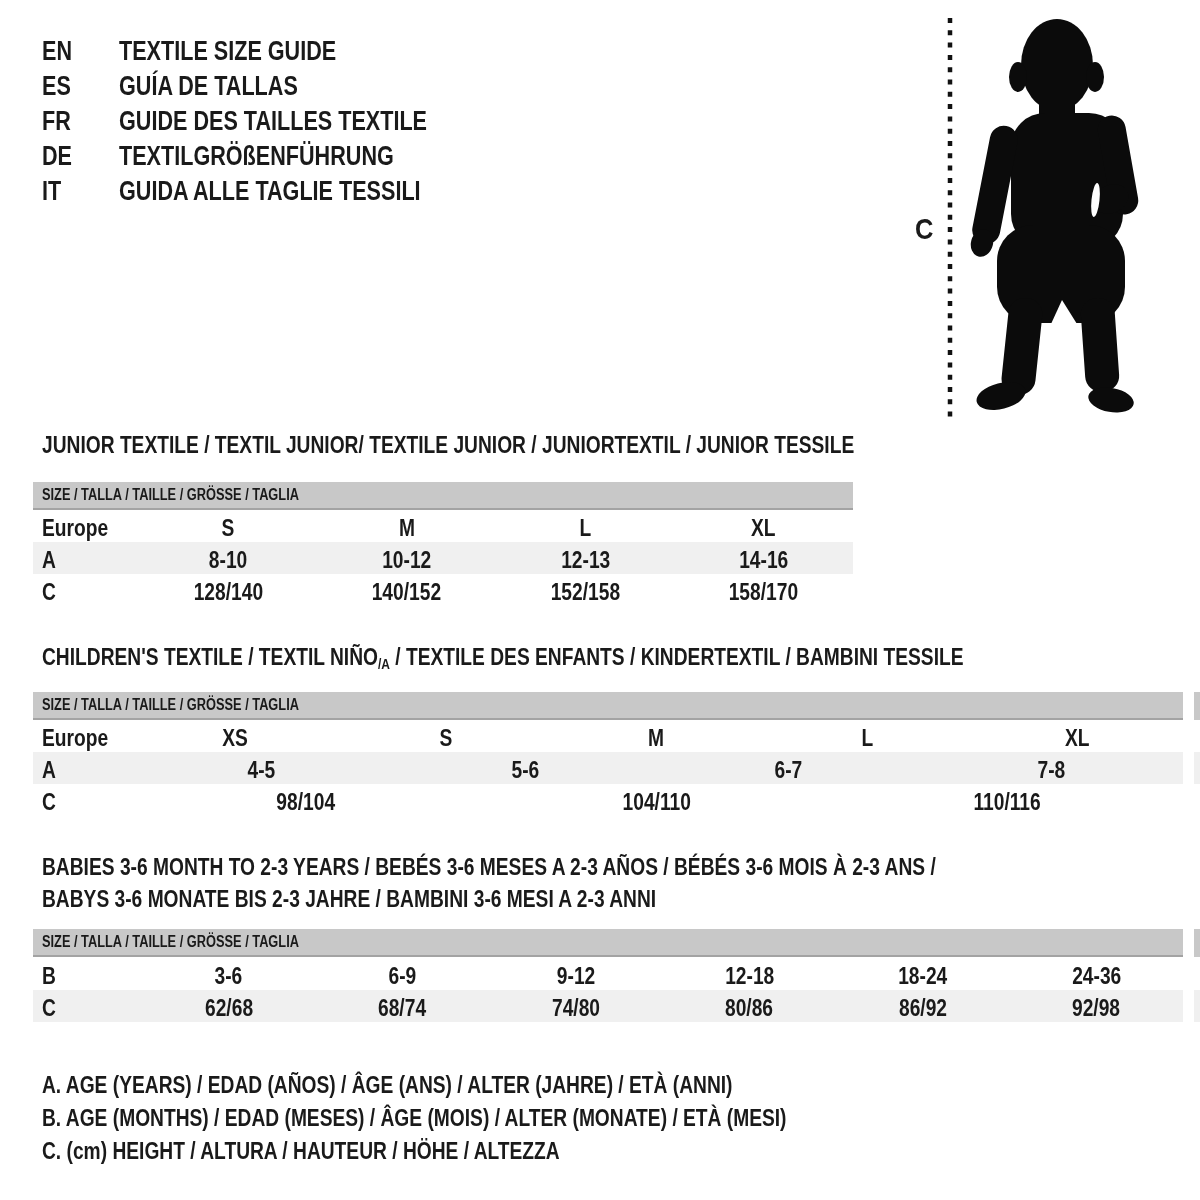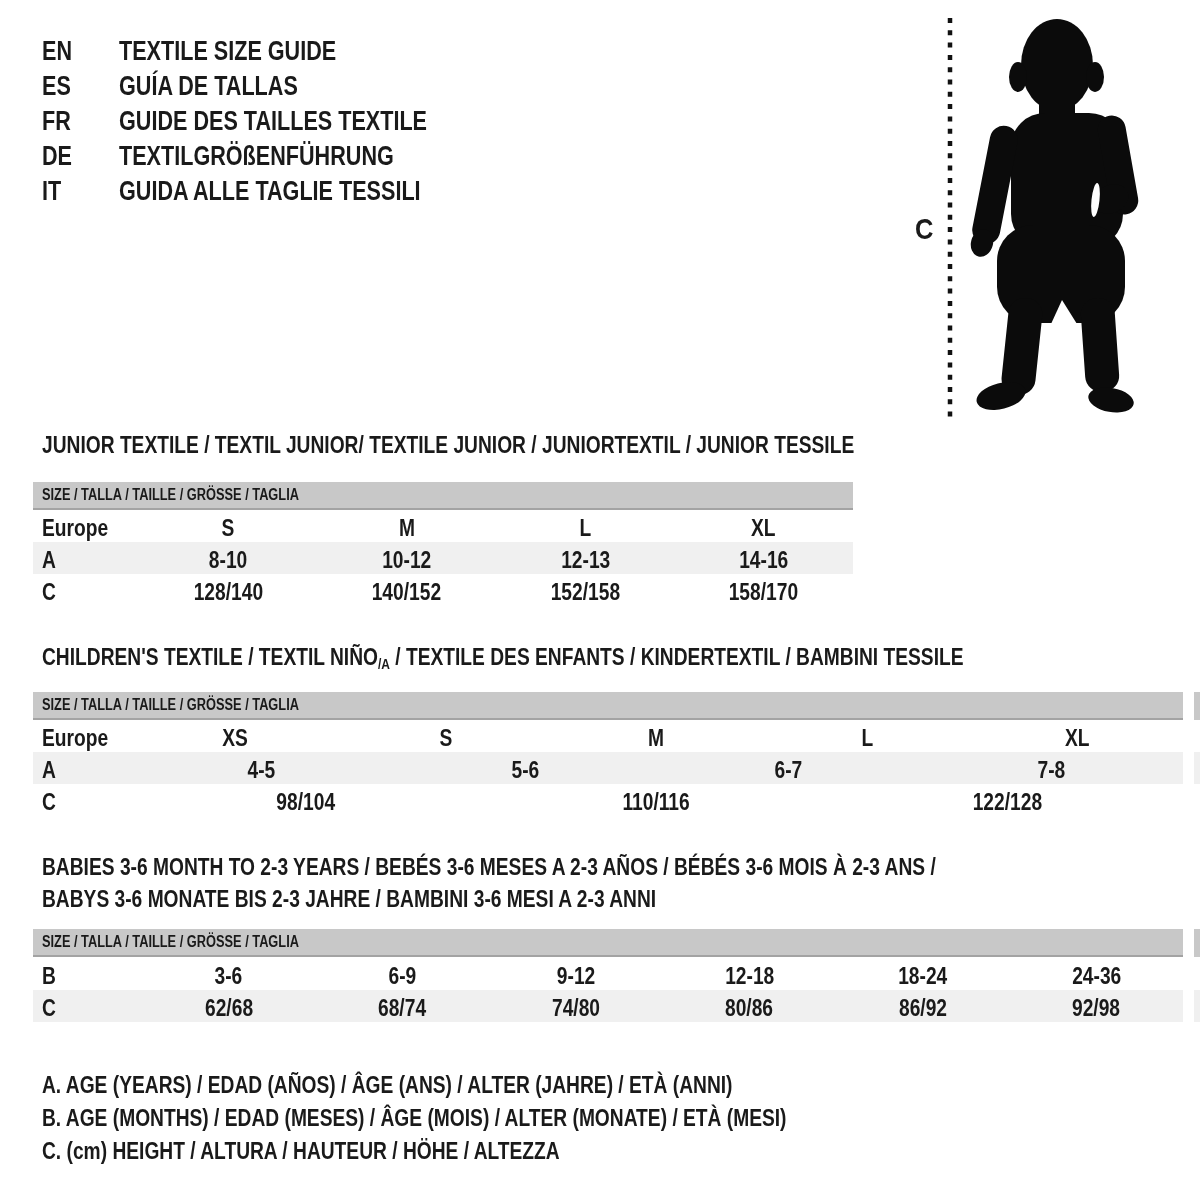--- a/index.html
+++ b/index.html
@@ -205,24 +205,24 @@
         </span>
     </div>
     <div class="trow" style="top:92px;">
       <span class="cell lbl">
           <span class="cx">C</span>
         </span>
       <span class="cell">
           <span class="cx">98/104</span>
         </span>
       <span class="cell">
+          <span class="cx">104/110</span>
+        </span>
+      <span class="cell">
           <span class="cx">110/116</span>
-        </span>
-      <span class="cell">
-          <span class="cx">122/128</span>
         </span>
     </div>
   </div>
 
   <div class="sec-title" style="top:851px; line-height:32px;">
     <span class="cond">BABIES 3-6 MONTH TO 2-3 YEARS / BEBÉS 3-6 MESES A 2-3 AÑOS / BÉBÉS 3-6 MOIS À 2-3 ANS /</span><br>
     <span class="cond">BABYS 3-6 MONATE BIS 2-3 JAHRE / BAMBINI 3-6 MESI A 2-3 ANNI</span>
   </div>
   <div class="tbl tbl-3" style="top:929px; width:1150px; height:93px;">
     <div class="sizebar"><span class="cond">SIZE / TALLA / TAILLE / GRÖSSE / TAGLIA</span></div>

